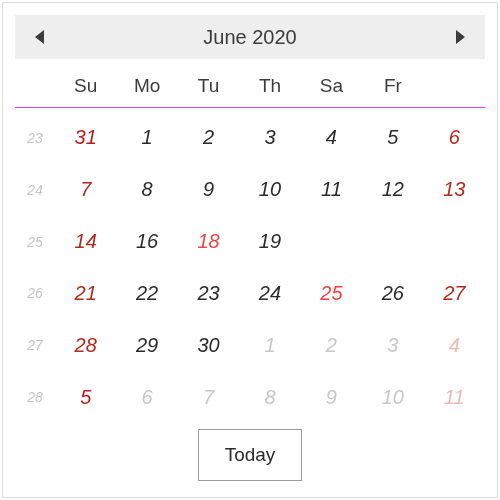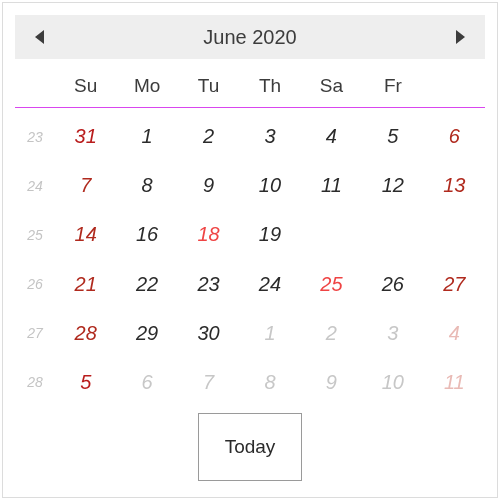--- a/index.html
+++ b/index.html
@@ -102,21 +102,21 @@
     .footer {
       display: flex;
       justify-content: center;
       padding-top: 6px;
     }
     .today-btn {
       border: 1px solid #9a9a9a;
       background: #fff;
       font-size: 19px;
       color: #2b2b2b;
-      padding: 22px 26px;
+      padding: 14px 26px;
       cursor: pointer;
       font-family: inherit;
     }
   </style>
 </head>
 <body>
 
 <div class="calendar">
 
   <div class="header">

